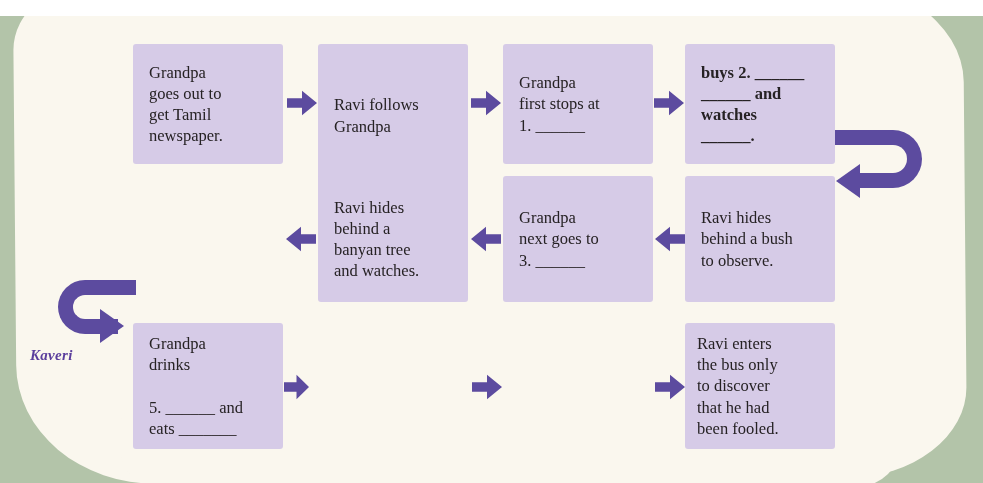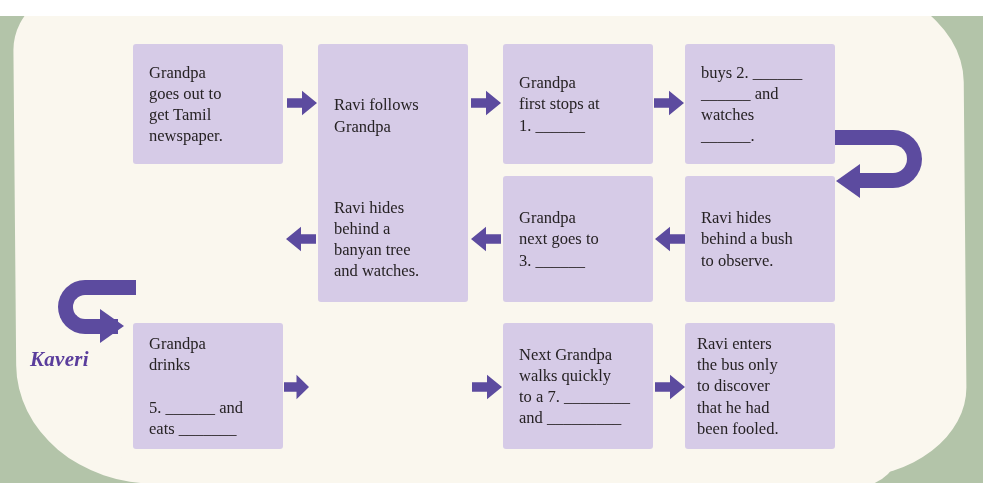--- a/index.html
+++ b/index.html
@@ -53,21 +53,21 @@
     display: block;
     white-space: pre-line;
     font-size: 16.5px;
     line-height: 1.28;
     color: var(--text-color);
   }
   
   .pos-r1c1 { left:133px; top:28px;  width:150px; height:120px; }
   .pos-r1c2 { left:318px; top:28px;  width:150px; height:143px; }
   .pos-r1c3 { left:503px; top:28px;  width:150px; height:120px; }
-  .pos-r1c4 { left:685px; top:28px;  width:150px; height:120px; }
+  .pos-r1c4 { left:685px; top:28px;  width:150px; height:120px;font-weight:bold; }
   .pos-r2c1 { left:133px; top:160px; width:150px; height:126px; }
   .pos-r2c2 { left:318px; top:160px; width:150px; height:126px; }
   .pos-r2c3 { left:503px; top:160px; width:150px; height:126px; }
   .pos-r2c4 { left:685px; top:160px; width:150px; height:126px; }
   .pos-r3c1 { left:133px; top:307px; width:150px; height:126px; }
   .pos-r3c2 { left:310px; top:307px; width:160px; height:126px; }
   .pos-r3c3 { left:503px; top:307px; width:150px; height:126px; }
   .pos-r3c4 { left:685px; top:307px; width:150px; height:126px;padding-left:12px; }
 
   .arrow {
@@ -139,21 +139,21 @@
     position: absolute;
     left: 112px; top: 264px;
     width: 24px; height: 15px;
     background: var(--arrow-color);
     z-index: 1;
   }
 
   .annotation {
     position: absolute;
     left: 30px; top: 331px;
-    font-size: 21px;
+    font-size: 15px;
     font-weight: bold;
     font-style: italic;
     letter-spacing: 0.3px;
     color: var(--annotation-color);
     z-index: 2;
   }
 </style>
 </head>
 <body>
 
@@ -217,26 +217,20 @@
 
   <div class="box pos-r3c1">
     <span class="box-text">Grandpa
 drinks
 
 5. ______ and
 eats _______</span>
   </div>
   <div class="arrow right narrow pos-a7"></div>
   <div class="arrow right pos-a8"></div>
-  <div class="box pos-r3c3">
-    <span class="box-text">Next Grandpa
-walks quickly
-to a 7. ________
-and _________</span>
-  </div>
   <div class="arrow right pos-a9"></div>
   <div class="box pos-r3c4">
     <span class="box-text">Ravi enters
 the bus only
 to discover
 that he had
 been fooled.</span>
   </div>
 </div>
 

